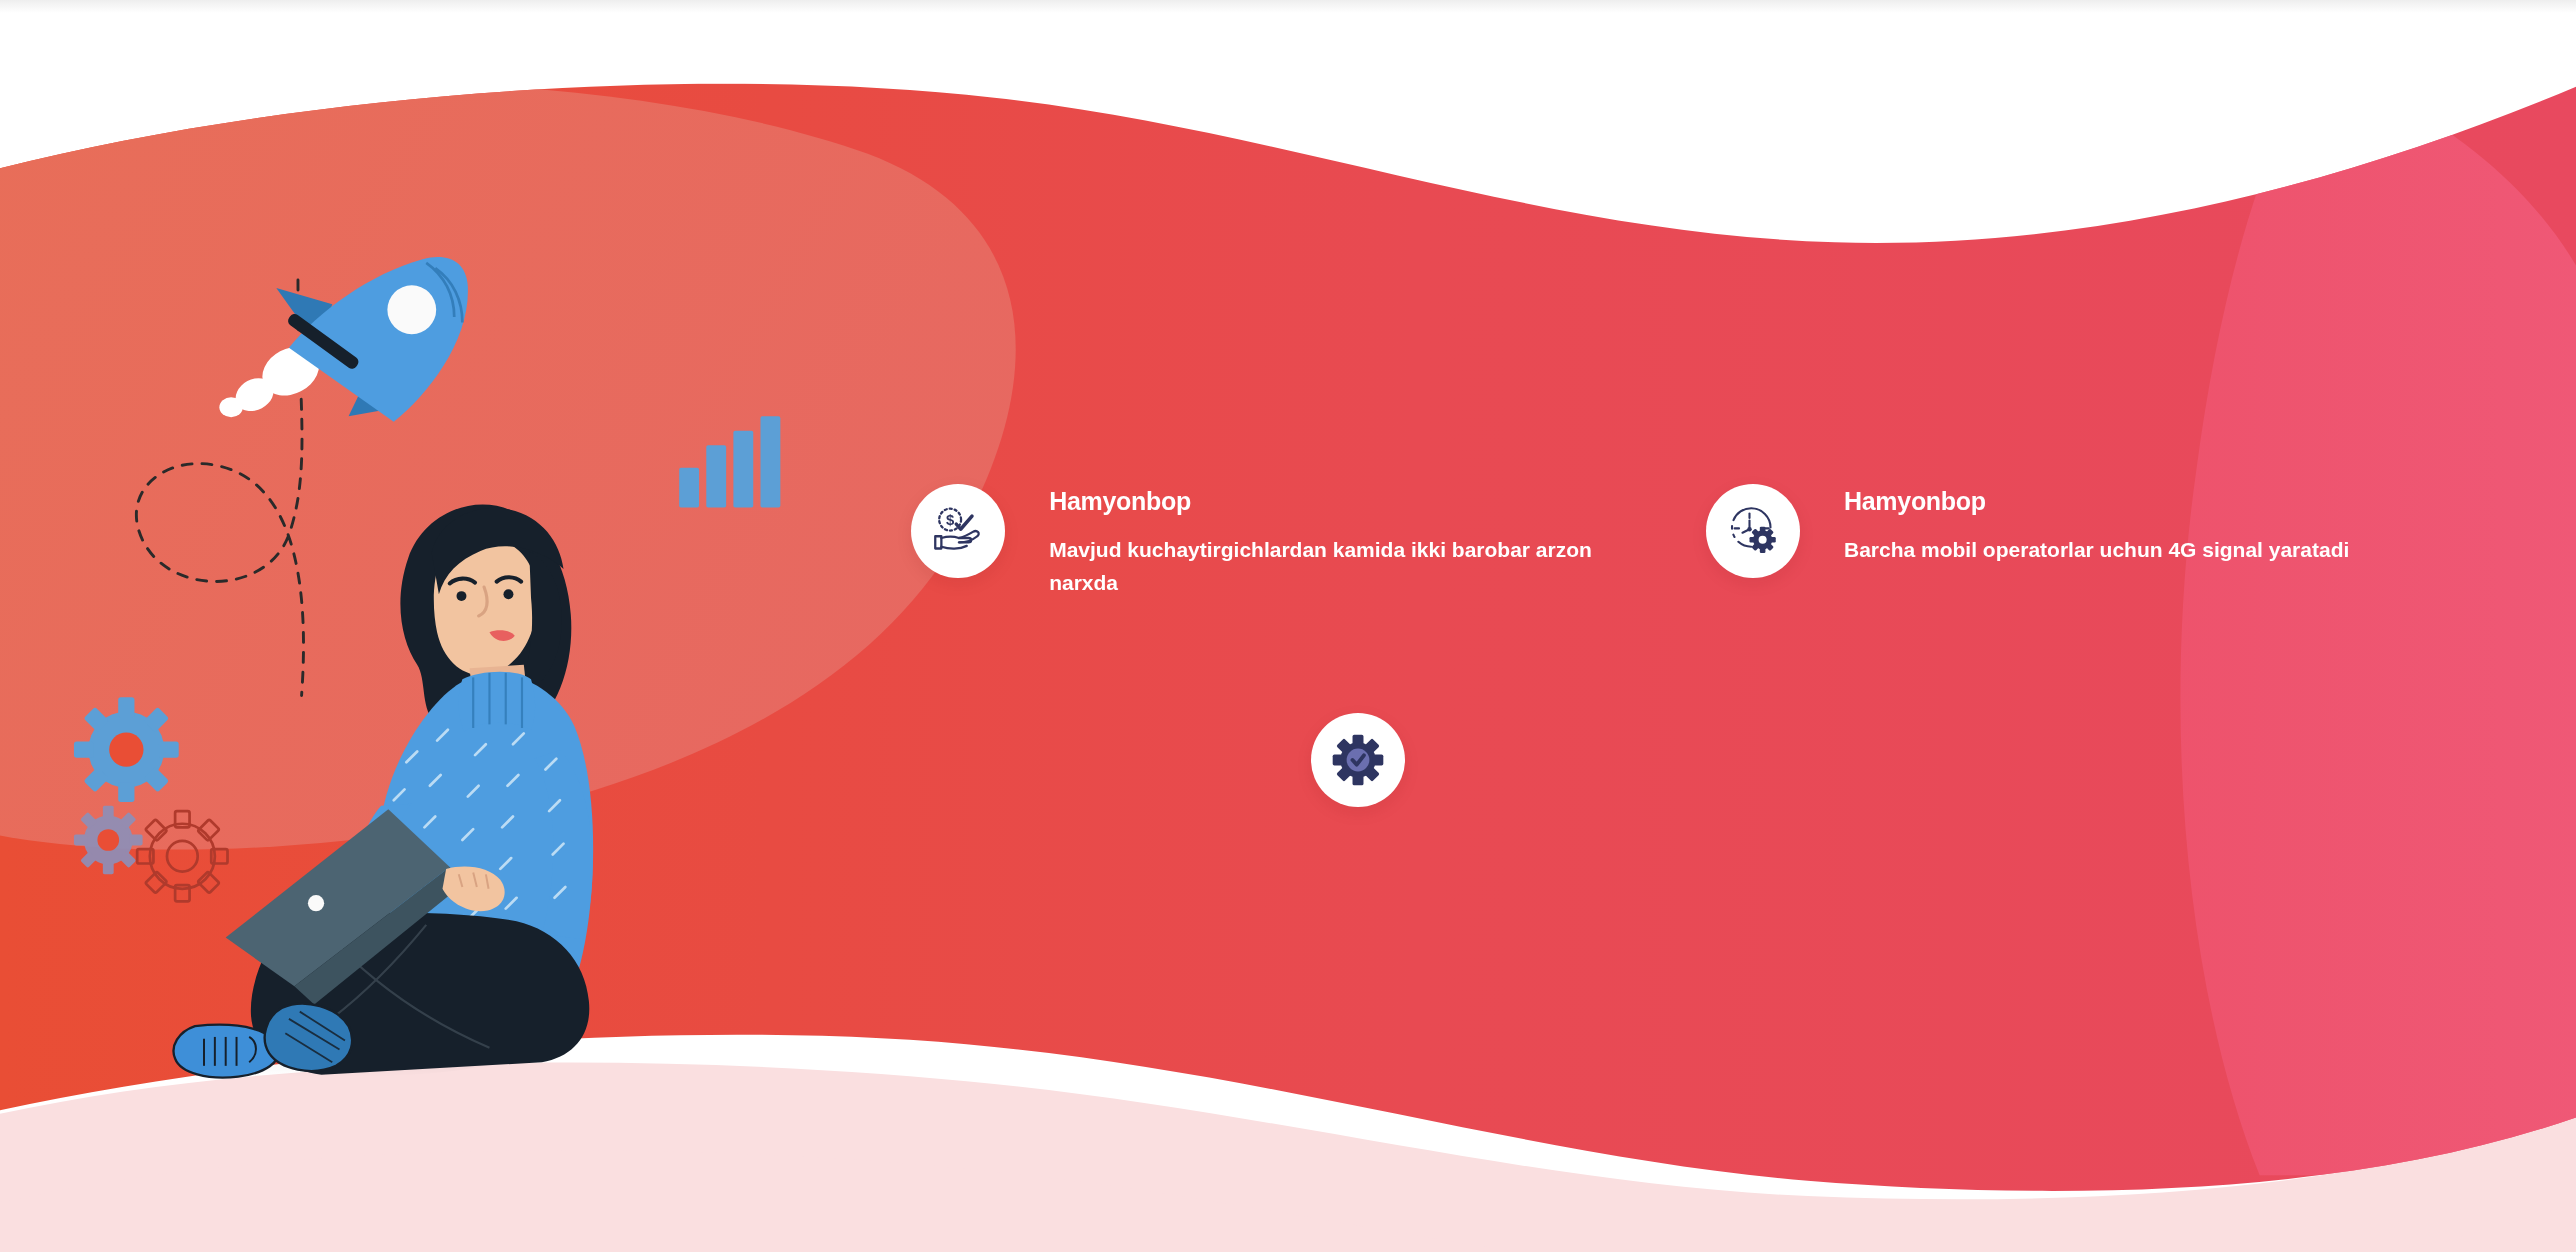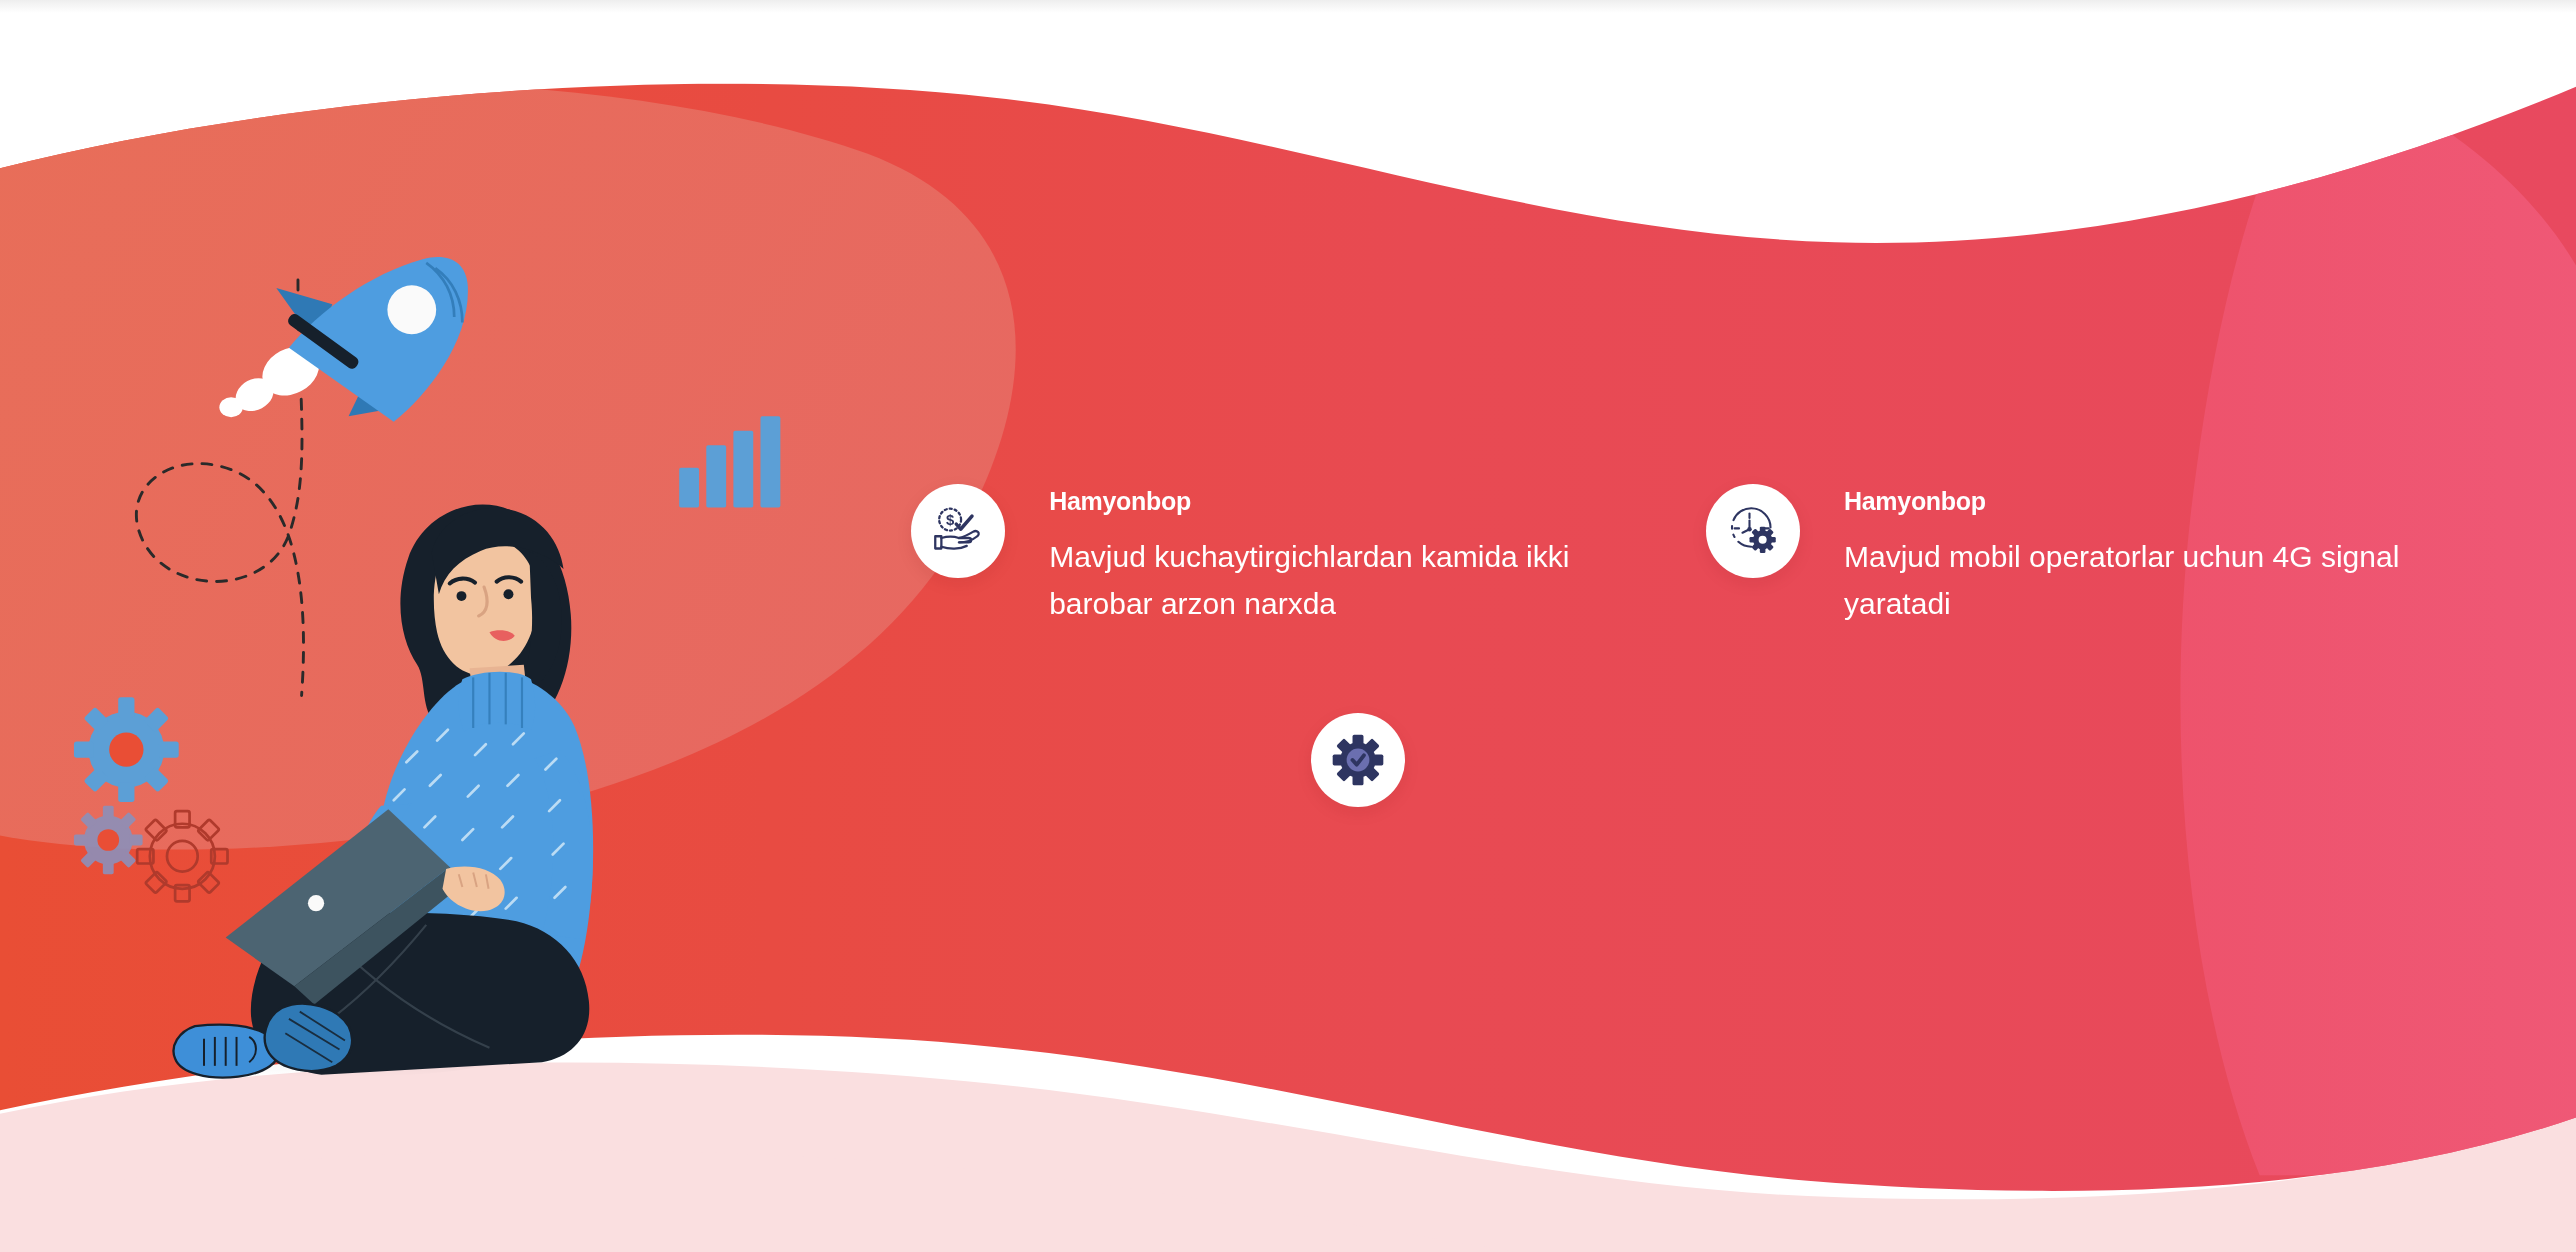--- a/index.html
+++ b/index.html
@@ -63,22 +63,22 @@
   .card-title{
     color:#ffffff;
     font-size:25px;
     font-weight:bold;
     letter-spacing:-0.3px;
     line-height:1.1;
     white-space:nowrap;
   }
   .card-desc{
     color:#ffffff;
-    font-size:30px;
-    font-weight:normal;
+    font-size:21px;
+    font-weight:bold;
     line-height:1.58;
     margin-top:18px;
     max-width:560px;
   }
   .card-3 .card-desc{ max-width:578px; }
 </style>
 </head>
 <body>
 
 <div class="wave-wrap">
@@ -448,21 +448,21 @@
             <rect x="-3.2" y="8" width="6.4" height="7" rx="1.4" transform="rotate(45)"></rect>
             <rect x="-15" y="-3.2" width="7" height="6.4" rx="1.4" transform="rotate(45)"></rect>
             <rect x="8" y="-3.2" width="7" height="6.4" rx="1.4" transform="rotate(45)"></rect>
           </g>
           <circle cx="0" cy="0" r="4.6" fill="#FFFFFF"></circle>
         </g>
       </svg>
     </div>
     <div class="card-body">
       <div class="card-title">Hamyonbop</div>
-      <div class="card-desc">Mavjud mobil operatorlar uchun 4G signal yaratadi</div>
+      <div class="card-desc">Barcha mobil operatorlar uchun 4G signal yaratadi</div>
     </div>
   </div>
 
   <div class="card card-3">
     <div class="icon-circle">
       <svg width="54" height="54" viewBox="0 0 64 64" xmlns="http://www.w3.org/2000/svg">
         <g transform="translate(32,32)">
           <g fill="#2E3561">
             <circle cx="0" cy="0" r="21"></circle>
             <g>

